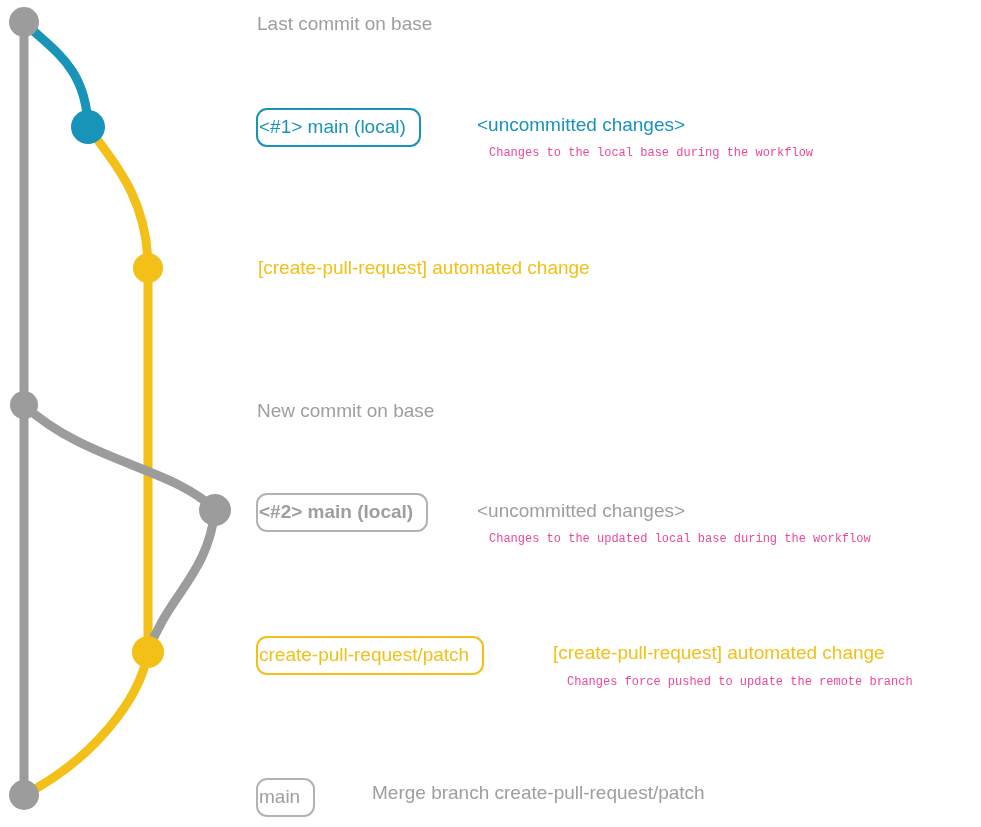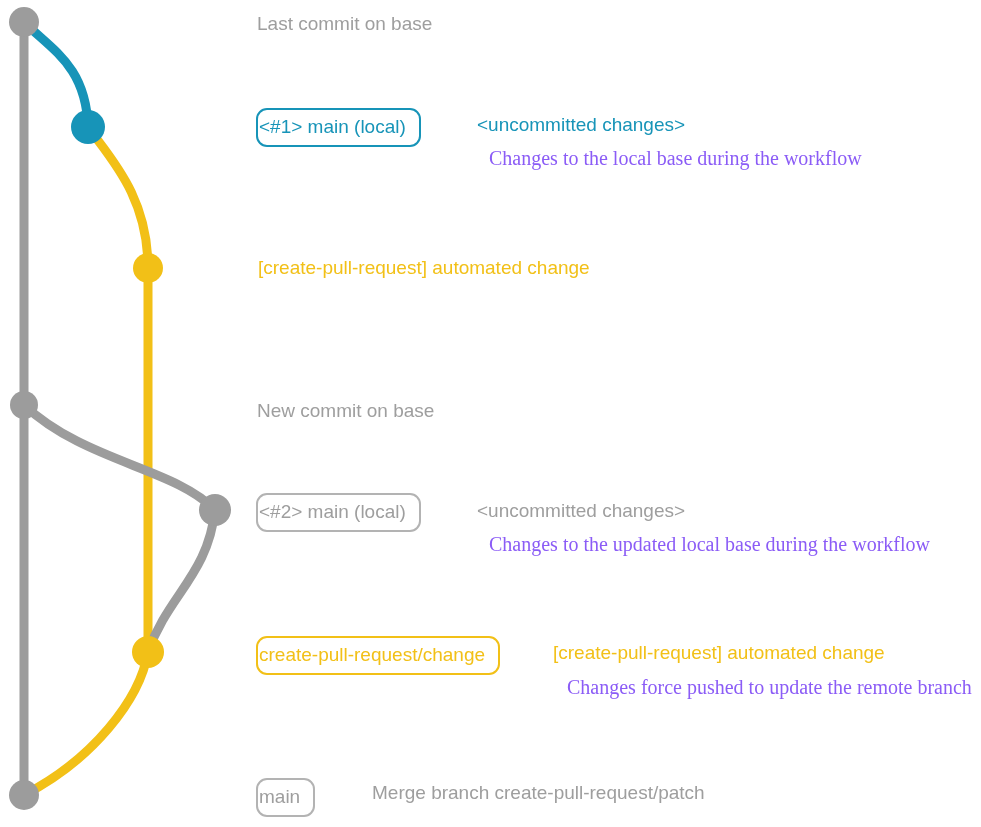--- a/index.html
+++ b/index.html
@@ -14,23 +14,23 @@
 
   .sans-label{
     position:absolute;
     font-family:"Liberation Sans",sans-serif;
     font-size:19px;
     white-space:nowrap;
     line-height:1.1;
   }
   .serif-note{
     position:absolute;
-    font-family:Liberation Serif, serif;
-    font-size:20px;
-    color:#8b5cf6;
+    font-family:Liberation Mono, monospace;
+    font-size:12px;
+    color:#ec4899;
     white-space:nowrap;
     line-height:1.1;
   }
   .branch-box{
     position:absolute;
     display:inline-block;
     font-family:"Liberation Sans",sans-serif;
     font-size:19px;
     white-space:nowrap;
     padding:6px 13px 7px 1px;
@@ -78,24 +78,24 @@
   <div class="sans-label gray-text" style="left:257px;top:14px;">Last commit on base</div>
 
   <div class="branch-box teal-box" style="left:256px;top:108px;">&lt;#1&gt; main (local)</div>
   <div class="sans-label teal-text" style="left:477px;top:115px;">&lt;uncommitted changes&gt;</div>
   <div class="serif-note" style="left:489px;top:147px;">Changes to the local base during the workflow</div>
 
   <div class="sans-label yellow-text" style="left:258px;top:258px;">[create-pull-request] automated change</div>
 
   <div class="sans-label gray-text" style="left:257px;top:401px;">New commit on base</div>
 
-  <div class="branch-box gray-box" style="left:256px;top:493px;">&lt;#2&gt; main (local)</div>
+  <div class="branch-box gray-box" style="left:256px;top:493px;font-weight:bold;">&lt;#2&gt; main (local)</div>
   <div class="sans-label gray-text" style="left:477px;top:501px;">&lt;uncommitted changes&gt;</div>
   <div class="serif-note" style="left:489px;top:533px;">Changes to the updated local base during the workflow</div>
 
-  <div class="branch-box yellow-box" style="left:256px;top:636px;">create-pull-request/change</div>
+  <div class="branch-box yellow-box" style="left:256px;top:636px;">create-pull-request/patch</div>
   <div class="sans-label yellow-text" style="left:553px;top:643px;">[create-pull-request] automated change</div>
   <div class="serif-note" style="left:567px;top:676px;">Changes force pushed to update the remote branch</div>
 
   <div class="branch-box gray-box" style="left:256px;top:778px;">main</div>
   <div class="sans-label gray-text" style="left:344px;top:783px;margin-left:28px;">Merge branch create-pull-request/patch</div>
 
 </div>
 
 </body></html>

